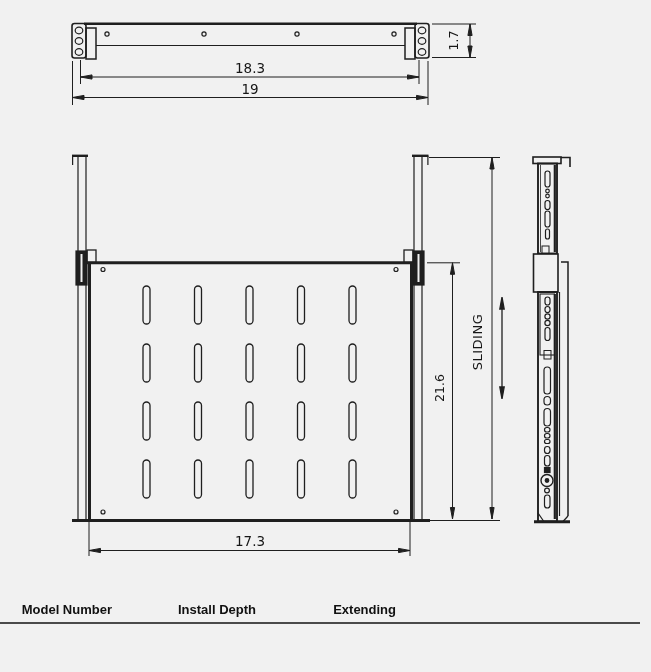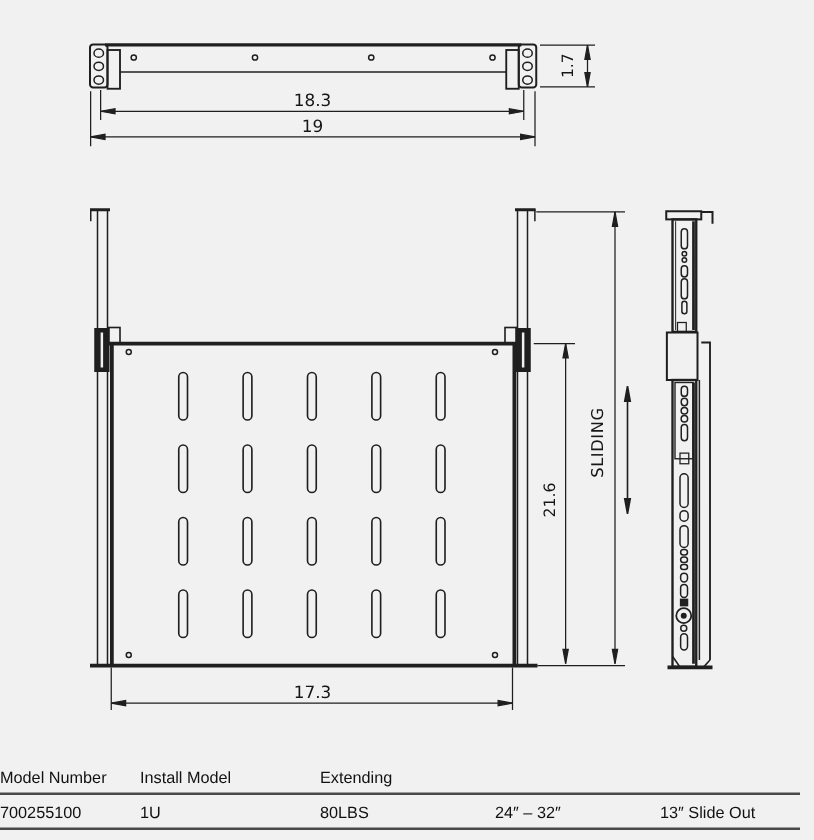--- a/index.html
+++ b/index.html
@@ -2,21 +2,21 @@
 <html><head>
 <meta charset="utf-8">
 <style>
   html,body{margin:0;padding:0;}
   body{
     width:651px;height:672px;overflow:hidden;
     background:#f1f1f1;
     font-family:"Liberation Sans", sans-serif;
     position:relative;
   }
-  #stage{position:absolute;left:0;top:16px;width:651px;height:485px;}
+  #stage{position:absolute;left:0;top:4px;width:651px;height:485px;}
   svg{position:absolute;left:0;top:0;}
   svg text{
     font-family:"DejaVu Sans", sans-serif;
     fill:#161616;
   }
   .dimtxt{font-size:13.5px;}
   .dimtxt-sm{font-size:12.5px;}
   .slidetxt{font-size:13px;letter-spacing:.5px;}
   
   .spec-table{
@@ -24,22 +24,22 @@
     color:#111;
   }
   .spec-row{
     display:grid;
     grid-template-columns:112px 144px 140px 132px 112px;
     align-items:center;
   }
   .spec-head{height:26px;border-bottom:2px solid #4a4a4a;}
   .spec-data{height:26px;border-bottom:2px solid #4a4a4a;}
   .spec-cell{
-    text-align:left;
-    font-size:13px;font-weight:normal;
+    text-align:right;
+    font-size:13px;font-weight:bold;
     white-space:nowrap;
   }
 </style>
 </head>
 <body>
 
 <div id="stage">
 
 <svg width="651" height="585" viewBox="0 0 651 585">
   <g stroke="#1f1f1f" fill="none" stroke-width="1.2">
@@ -236,25 +236,18 @@
   <text x="250" y="89.5" text-anchor="middle" class="dimtxt">19</text>
   <text x="458" y="36.5" text-anchor="middle" class="dimtxt-sm" transform="rotate(-90 458 36.5)">1.7</text>
   <text x="444" y="384" text-anchor="middle" class="dimtxt-sm" transform="rotate(-90 444 384)">21.6</text>
   <text x="482" y="338" text-anchor="middle" class="slidetxt" transform="rotate(-90 482 338)">SLIDING</text>
   <text x="250" y="542" text-anchor="middle" class="dimtxt">17.3</text>
 </svg>
 
 <div class="spec-table">
   <div class="spec-row spec-head">
     <div class="spec-cell">Model Number</div>
-    <div class="spec-cell">Install Model</div>
+    <div class="spec-cell">Install Depth</div>
     <div class="spec-cell">Extending</div>
   </div>
-  <div class="spec-row spec-data">
-    <div class="spec-cell">700255100</div>
-    <div class="spec-cell">1U</div>
-    <div class="spec-cell">80LBS</div>
-    <div class="spec-cell">24″ – 32″</div>
-    <div class="spec-cell">13″ Slide Out</div>
-  </div>
 </div>
 
 </div>
 
 </body></html>

